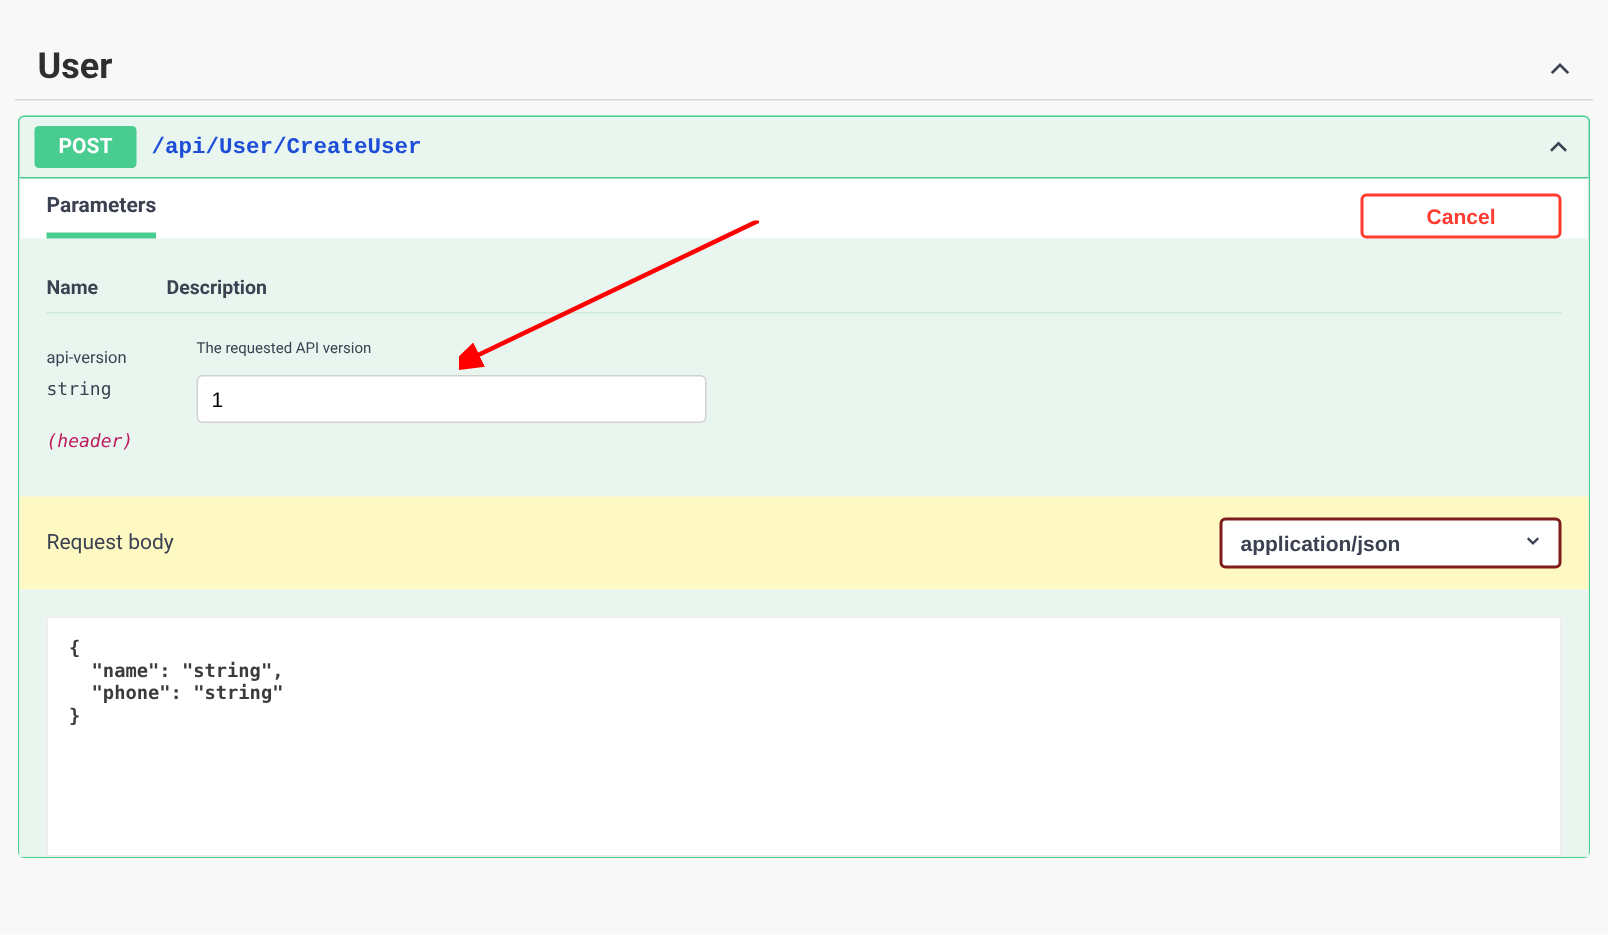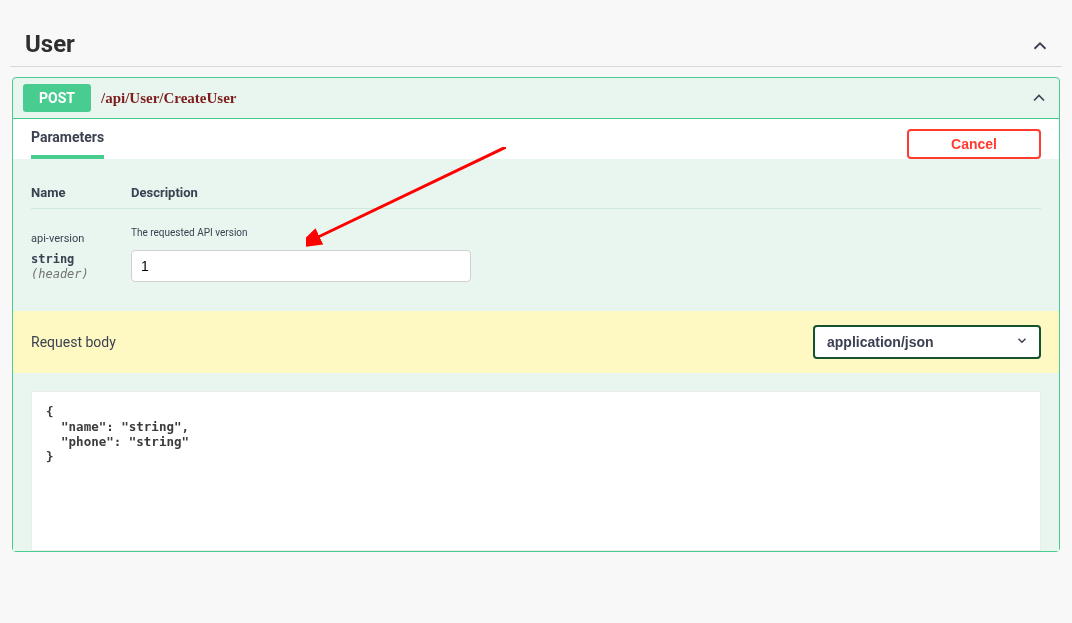--- a/index.html
+++ b/index.html
@@ -46,23 +46,23 @@
   background: #49cc90;
   color: #fff;
   font-weight: 700;
   font-size: 14px;
   padding: 6px 0;
   border-radius: 3px;
   width: 68px;
   text-align: center;
 }
 .op-path {
-  font-family: Liberation Serif, serif;
+  font-family: Liberation Mono, monospace;
   font-size: 15px;
-  color: #7f1d1d;
+  color: #1d4ed8;
   font-weight: 600;
 }
 .chevron {
   width: 18px;
   height: 18px;
 }
 .chevron svg { display: block; }
 
 .op-body {
   background: #fff;
@@ -102,40 +102,40 @@
   padding: 12px 18px 28px 18px;
 }
 .thead {
   display: flex;
   font-weight: 700;
   font-size: 13px;
   padding: 14px 0 8px 0;
   border-bottom: 1px solid #cfe8db;
   margin-bottom: 18px;
 }
-.col-name { width: 100px; }
+.col-name { width: 80px; }
 .col-desc { flex: 1; }
 
 .param-row { display: flex; align-items: flex-start; }
 .param-name { width: 100px; line-height: 1.3; }
 .param-name .pname { font-size: 11px; color: #3b4151; }
 .param-name .ptype {
   font-family: Consolas, Monaco, monospace;
   font-size: 12px;
-  font-weight: 700;
+  font-weight: 400;
   display: block;
   margin-top: 4px;
 }
 .param-name .pin {
   font-family: Consolas, Monaco, monospace;
   font-size: 12px;
   font-style: italic;
-  color: #737373;
+  color: #be185d;
   display: block;
-  margin-top: 0;
+  margin-top: 20px;
 }
 .param-desc { flex: 1; position: relative; }
 .param-desc .pdesc {
   font-size: 10px;
   color: #3b4151;
   margin-bottom: 12px;
 }
 .param-input {
   width: 340px;
   padding: 7px 9px;
@@ -147,21 +147,21 @@
 
 .reqbody-bar {
   background: #fef9c3;
   display: flex;
   justify-content: space-between;
   align-items: center;
   padding: 14px 18px;
 }
 .reqbody-label { font-size: 14px; color: #3b4151; }
 .ct-select {
-  border: 2px solid #14532d;
+  border: 2px solid #7f1d1d;
   border-radius: 4px;
   padding: 7px 40px 7px 12px;
   font-size: 14px;
   font-weight: 600;
   color: #3b4151;
   background: #fff;
   appearance: none;
   width: 228px;
 }
 .select-wrap { position: relative; }

